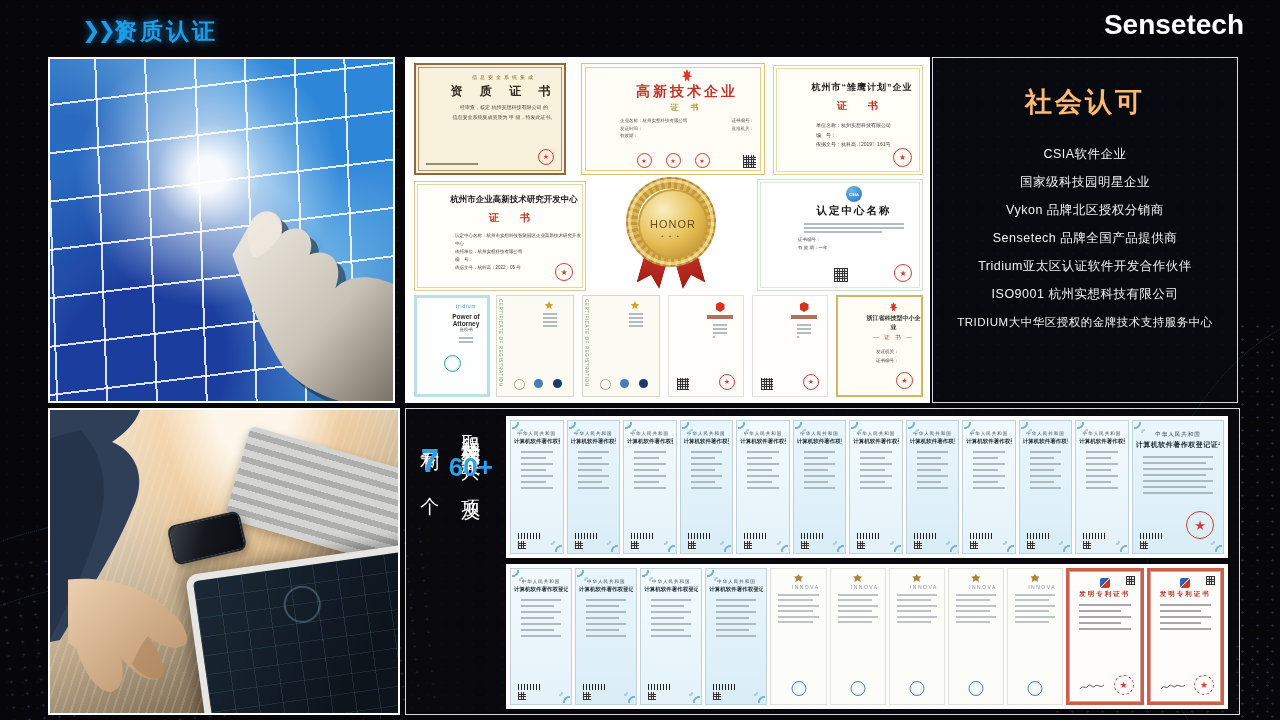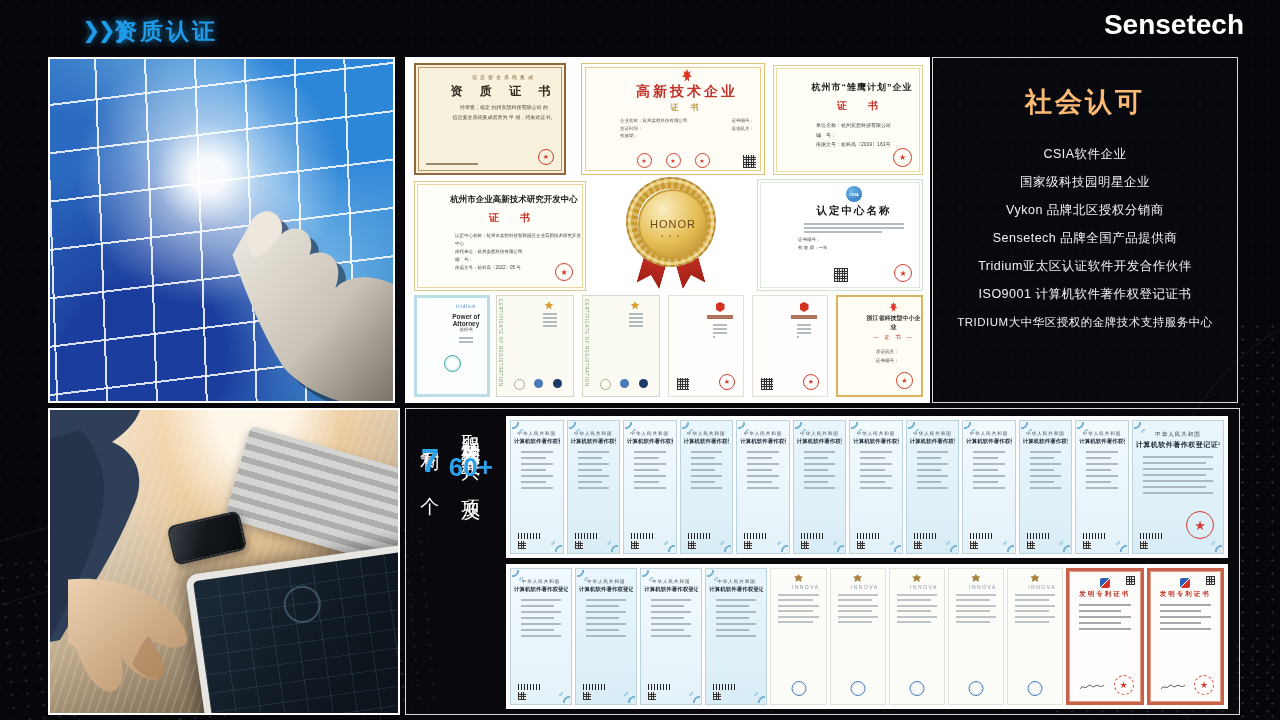--- a/index.html
+++ b/index.html
@@ -439,21 +439,21 @@
   </div>
 
   <div class="rightpanel">
     <div class="rp-title">社会认可</div>
     <ul class="rp-list">
       <li>CSIA软件企业</li>
     <li>国家级科技园明星企业</li>
         <li>Vykon 品牌北区授权分销商</li>
         <li>Sensetech 品牌全国产品提供商</li>
         <li>Tridium亚太区认证软件开发合作伙伴</li>
-        <li>ISO9001 计算机软件著作权登记证书</li>
+        <li>ISO9001 杭州实想科技有限公司</li>
         <li>TRIDIUM大中华区授权的金牌技术支持服务中心</li>
       </ul>
   </div>
 
   <div class="photo photo2">
     <div class="wood"></div>
     <div class="glow2"></div>
     <svg class="shirt" viewBox="0 0 190 260">
       <path fill="#2e3f57" d="M-10,-10 L120,-10 C130,20 110,40 92,52 C120,64 126,92 112,120 C96,160 70,200 40,250 L-10,260 Z"></path>
       <path fill="#243248" opacity=".8" d="M60,40 C80,60 90,90 80,130 C70,170 50,210 30,250 L-10,255 L-10,60 Z"></path>

